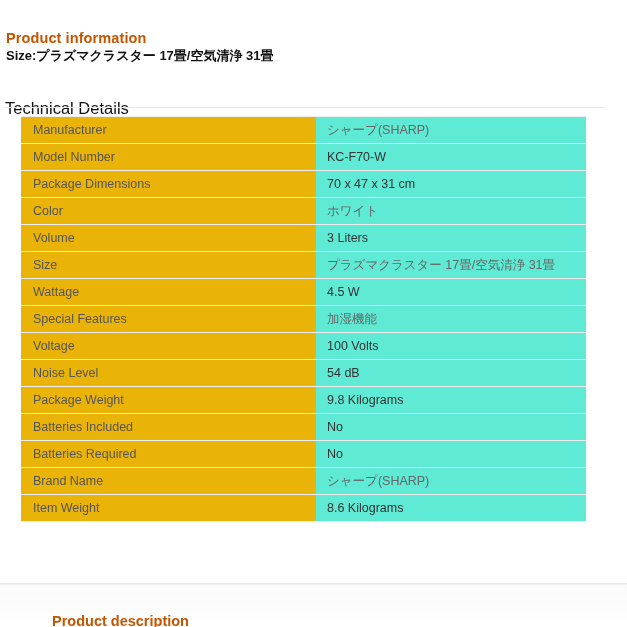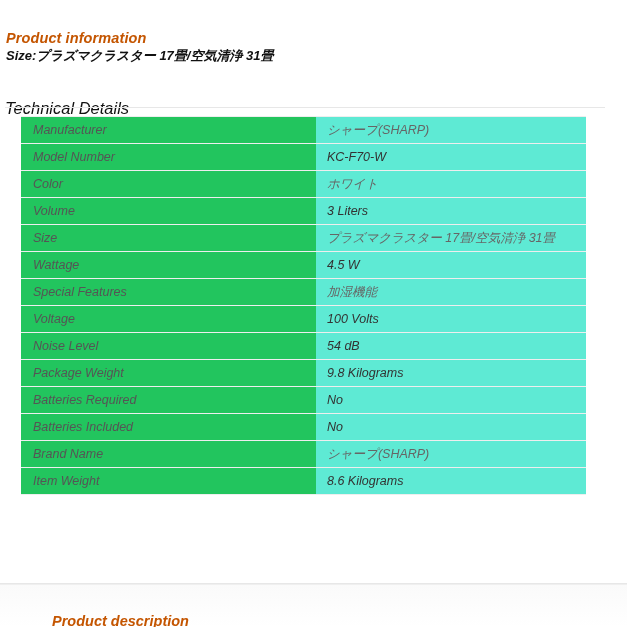--- a/index.html
+++ b/index.html
@@ -14,21 +14,20 @@
     font-family: "Liberation Sans", "DejaVu Sans", sans-serif;
     color: #111111;
     position: relative;
   }
 
   .page {
     width: 627px;
     height: 627px;
     position: relative;
     background: #ffffff;
-    font-style: italic;
   }
 
   
   .section-heading {
     position: absolute;
     left: 6px;
     top: 18px;
     font-size: 14.5px;
     font-weight: bold;
     color: #c45500;
@@ -88,21 +87,21 @@
     text-align: left;
     vertical-align: middle;
     border-bottom: 1px solid #eeeeee;
     border-top: 0;
     line-height: 16px;
     overflow: hidden;
     white-space: nowrap;
   }
   .spec-table th {
     width: 283px;
-    background: #22c55e;
+    background: #eab308;
     color: #555555;
   }
   .spec-table td {
     background: #5eead4;
     color: #333333;
     padding-left: 11px;
   }
   .spec-table tr:first-child th,
   .spec-table tr:first-child td {
     border-top: 1px solid #eeeeee;
@@ -166,20 +165,24 @@
     <tbody>
       <tr>
         <th>Manufacturer</th>
         <td class="jp">シャープ(SHARP)</td>
       </tr>
       <tr>
         <th>Model Number</th>
         <td>KC-F70-W</td>
       </tr>
       <tr>
+        <th>Package Dimensions</th>
+        <td>70 x 47 x 31 cm</td>
+      </tr>
+      <tr>
         <th>Color</th>
         <td class="jp">ホワイト</td>
       </tr>
       <tr>
         <th>Volume</th>
         <td>3 Liters</td>
       </tr>
       <tr>
         <th>Size</th>
         <td class="jp">プラズマクラスター 17畳/空気清浄 31畳</td>
@@ -198,25 +201,25 @@
       </tr>
       <tr>
         <th>Noise Level</th>
         <td>54 dB</td>
       </tr>
       <tr>
         <th>Package Weight</th>
         <td>9.8 Kilograms</td>
       </tr>
       <tr>
+        <th>Batteries Included</th>
+        <td>No</td>
+      </tr>
+      <tr>
         <th>Batteries Required</th>
-        <td>No</td>
-      </tr>
-      <tr>
-        <th>Batteries Included</th>
         <td>No</td>
       </tr>
       <tr>
         <th>Brand Name</th>
         <td class="jp">シャープ(SHARP)</td>
       </tr>
       <tr>
         <th>Item Weight</th>
         <td>8.6 Kilograms</td>
       </tr>

